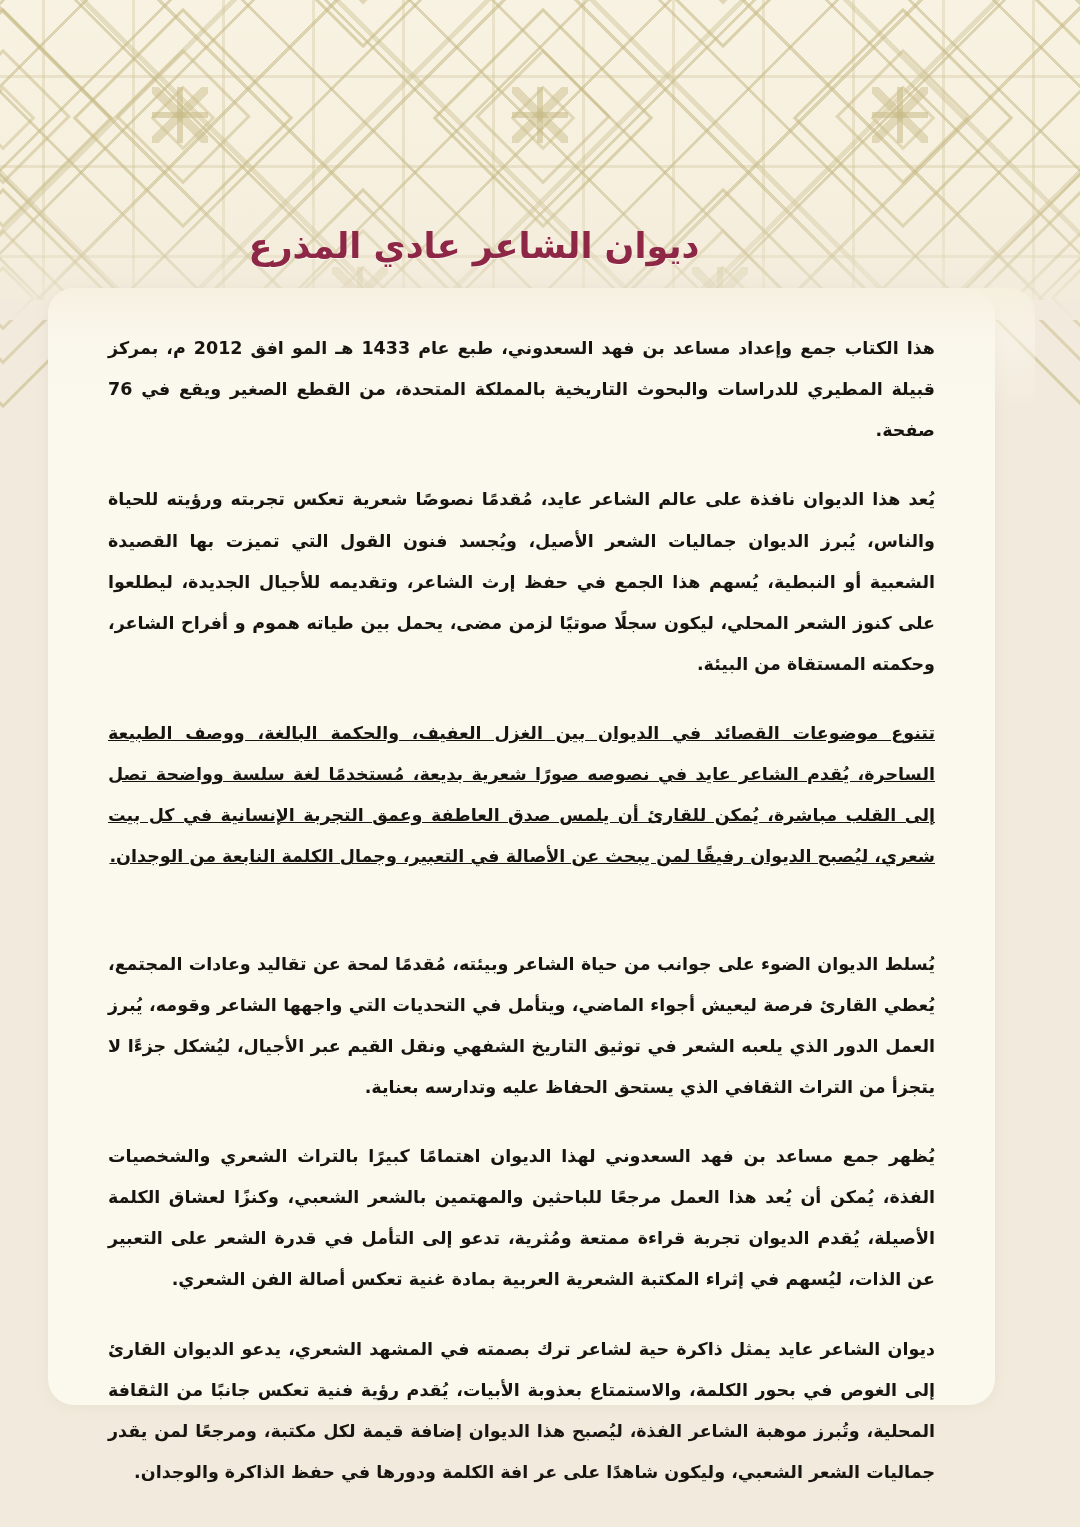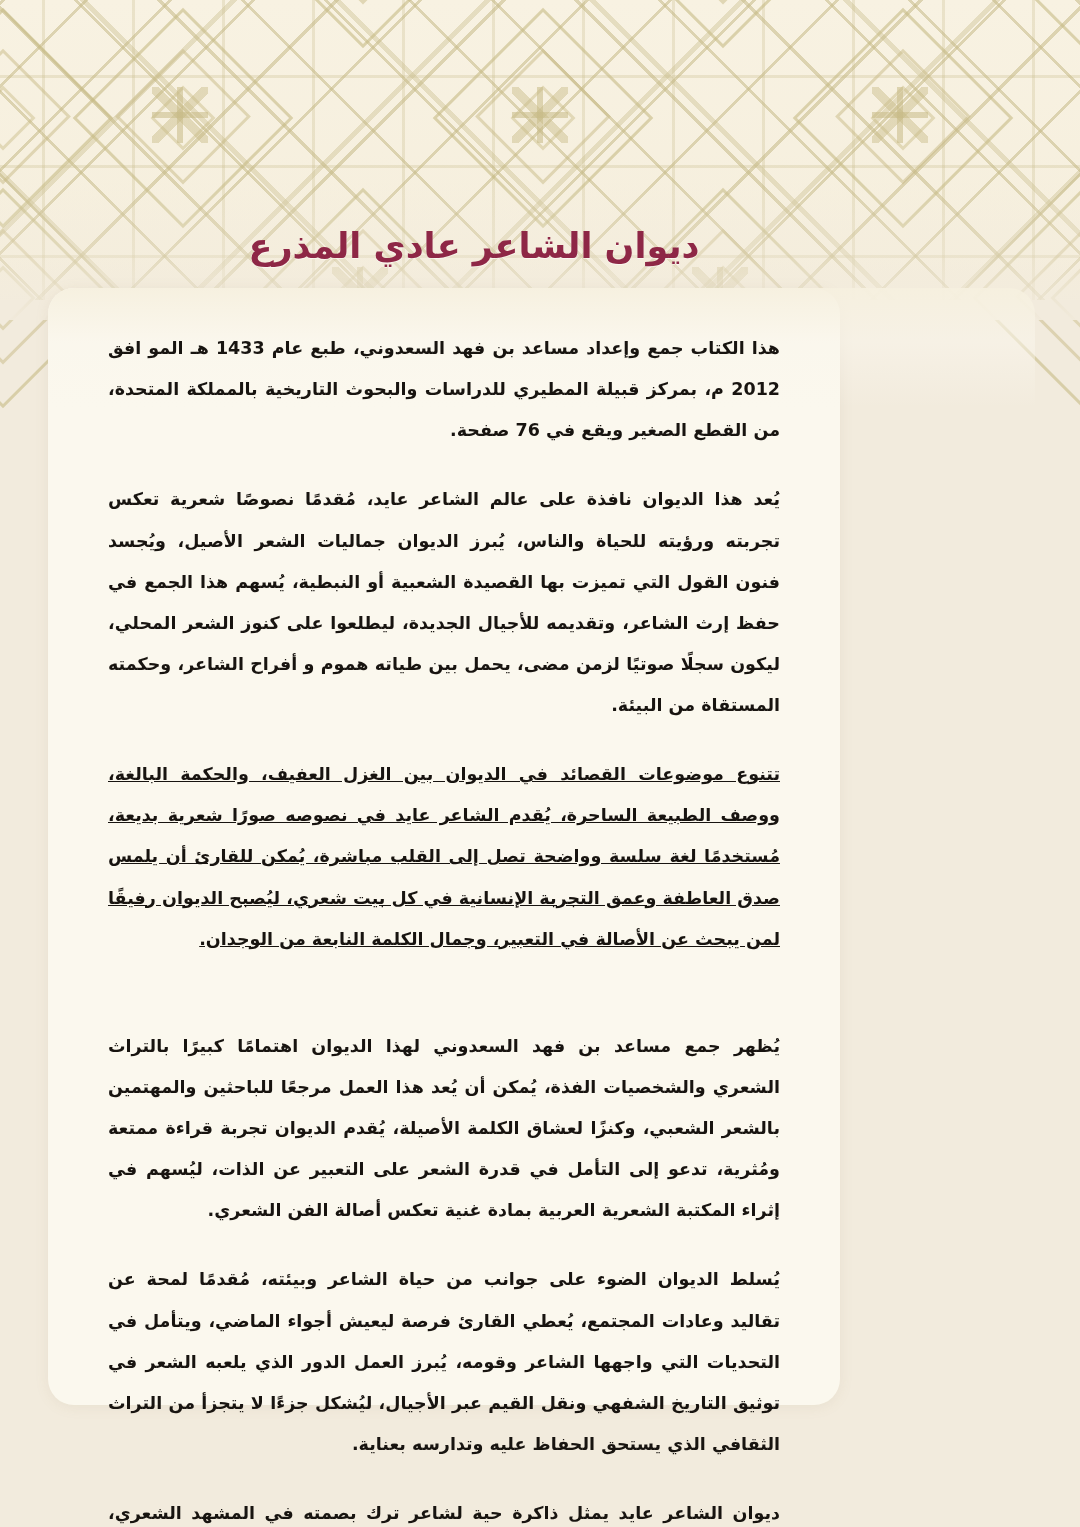--- a/index.html
+++ b/index.html
@@ -123,21 +123,21 @@
     color: #8e2746;
     letter-spacing: 0.5px;
     text-shadow: 0 1px 0 rgba(255,255,255,.55);
   }
 
   
   #content-card {
     position: absolute;
     left: 48px;
     top: 288px;
-    width: 792px;
+    width: 947px;
     height: 1117px;
     border-radius: 26px;
     background: #fbf8ee;
     box-shadow: 0 2px 14px rgba(160,142,100,.10);
   }
   
   #card-top-fade {
     position: absolute;
     left: 0;
     top: 0;
@@ -200,17 +200,17 @@
 <div id="pattern-fade"></div>
 
 <h1 id="page-title">ديوان الشاعر عادي المذرع</h1>
 
 <div id="content-card">
   <div id="card-top-fade"></div>
   <div id="body-text">
     <p class="para">هذا الكتاب جمع وإعداد مساعد بن فهد السعدوني، طبع عام 1433 هـ المو افق 2012 م، بمركز قبيلة المطيري للدراسات والبحوث التاريخية بالمملكة المتحدة، من القطع الصغير ويقع في 76 صفحة.</p>
     <p class="para">يُعد هذا الديوان نافذة على عالم الشاعر عايد، مُقدمًا نصوصًا شعرية تعكس تجربته ورؤيته للحياة والناس، يُبرز الديوان جماليات الشعر الأصيل، ويُجسد فنون القول التي تميزت بها القصيدة الشعبية أو النبطية، يُسهم هذا الجمع في حفظ إرث الشاعر، وتقديمه للأجيال الجديدة، ليطلعوا على كنوز الشعر المحلي، ليكون سجلًا صوتيًا لزمن مضى، يحمل بين طياته هموم و أفراح الشاعر، وحكمته المستقاة من البيئة.</p>
     <p class="para gap-after">تتنوع موضوعات القصائد في الديوان بين الغزل العفيف، والحكمة البالغة، ووصف الطبيعة الساحرة، يُقدم الشاعر عايد في نصوصه صورًا شعرية بديعة، مُستخدمًا لغة سلسة وواضحة تصل إلى القلب مباشرة، يُمكن للقارئ أن يلمس صدق العاطفة وعمق التجربة الإنسانية في كل بيت شعري، ليُصبح الديوان رفيقًا لمن يبحث عن الأصالة في التعبير، وجمال الكلمة النابعة من الوجدان.</p>
+    <p class="para">يُسلط الديوان الضوء على جوانب من حياة الشاعر وبيئته، مُقدمًا لمحة عن تقاليد وعادات المجتمع، يُعطي القارئ فرصة ليعيش أجواء الماضي، ويتأمل في التحديات التي واجهها الشاعر وقومه، يُبرز العمل الدور الذي يلعبه الشعر في توثيق التاريخ الشفهي ونقل القيم عبر الأجيال، ليُشكل جزءًا لا يتجزأ من التراث الثقافي الذي يستحق الحفاظ عليه وتدارسه بعناية.</p>
     <p class="para">يُظهر جمع مساعد بن فهد السعدوني لهذا الديوان اهتمامًا كبيرًا بالتراث الشعري والشخصيات الفذة، يُمكن أن يُعد هذا العمل مرجعًا للباحثين والمهتمين بالشعر الشعبي، وكنزًا لعشاق الكلمة الأصيلة، يُقدم الديوان تجربة قراءة ممتعة ومُثرية، تدعو إلى التأمل في قدرة الشعر على التعبير عن الذات، ليُسهم في إثراء المكتبة الشعرية العربية بمادة غنية تعكس أصالة الفن الشعري.</p>
-    <p class="para">يُسلط الديوان الضوء على جوانب من حياة الشاعر وبيئته، مُقدمًا لمحة عن تقاليد وعادات المجتمع، يُعطي القارئ فرصة ليعيش أجواء الماضي، ويتأمل في التحديات التي واجهها الشاعر وقومه، يُبرز العمل الدور الذي يلعبه الشعر في توثيق التاريخ الشفهي ونقل القيم عبر الأجيال، ليُشكل جزءًا لا يتجزأ من التراث الثقافي الذي يستحق الحفاظ عليه وتدارسه بعناية.</p>
     <p class="para">ديوان الشاعر عايد يمثل ذاكرة حية لشاعر ترك بصمته في المشهد الشعري، يدعو الديوان القارئ إلى الغوص في بحور الكلمة، والاستمتاع بعذوبة الأبيات، يُقدم رؤية فنية تعكس جانبًا من الثقافة المحلية، وتُبرز موهبة الشاعر الفذة، ليُصبح هذا الديوان إضافة قيمة لكل مكتبة، ومرجعًا لمن يقدر جماليات الشعر الشعبي، وليكون شاهدًا على عر افة الكلمة ودورها في حفظ الذاكرة والوجدان.</p>
   </div>
 </div>
 
 </body></html>

